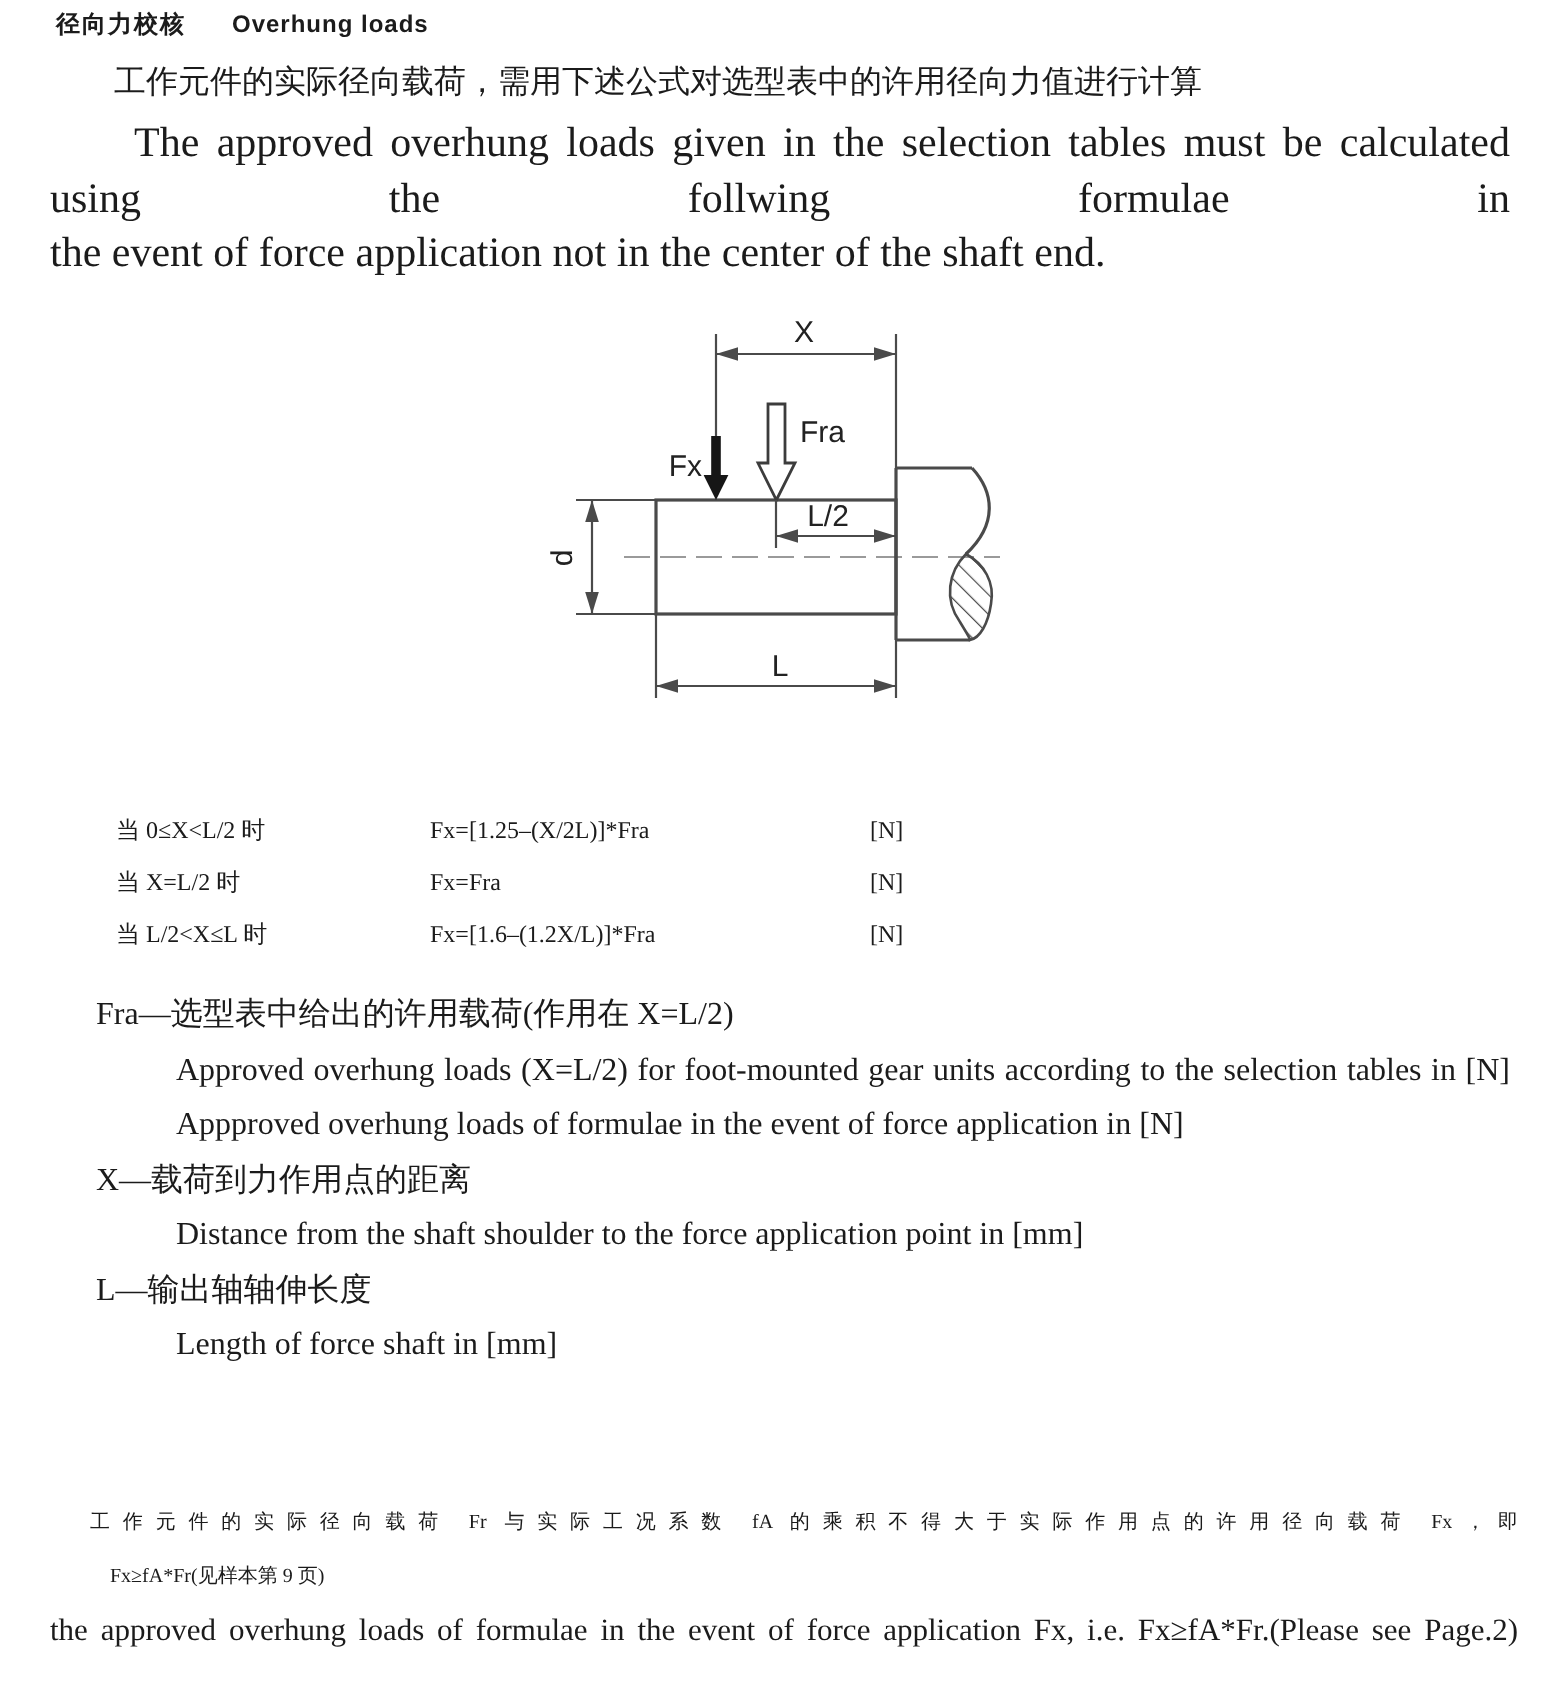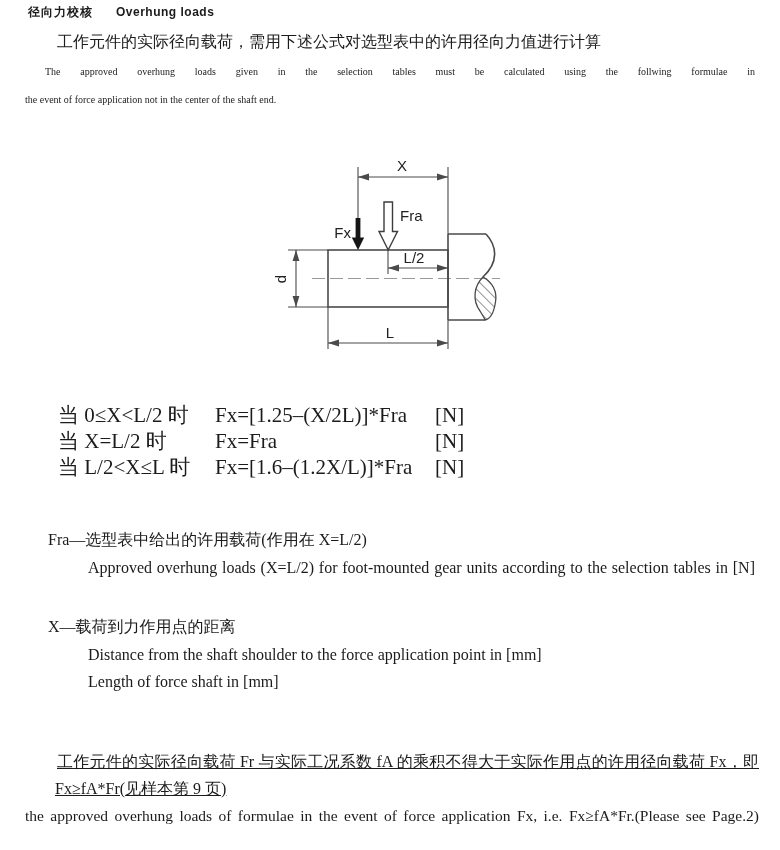--- a/index.html
+++ b/index.html
@@ -9,47 +9,47 @@
   }
   .page{position:absolute;inset:0;}
 
   
   .title-row{position:absolute;left:28px;top:4px;font-family:Liberation Sans, sans-serif;font-weight:bold;font-size:12px;white-space:nowrap;}
   .title-cn{letter-spacing:1px;}
   .title-en{margin-left:23px;letter-spacing:.5px;}
 
   
   .intro-cn{position:absolute;left:25px;top:30px;width:734px;font-size:16px;line-height:24px;text-indent:2em;}
-  .intro-en{position:absolute;left:25px;top:58px;width:730px;font-size:10px;line-height:27.5px;}
+  .intro-en{position:absolute;left:25px;top:58px;width:730px;font-size:21px;line-height:27.5px;}
   .jline{display:block;}
   .fill{text-align:justify;text-align-last:justify;}
   .indent2{text-indent:2em;}
 
   
   .diagram{position:absolute;left:0;top:150px;}
   .dline{stroke:#4a4a4a;stroke-width:1.1;fill:none;}
   .oline{stroke:#4a4a4a;stroke-width:1.6;fill:none;}
   .dfill{fill:#4a4a4a;stroke:none;}
   .dlabel{font-family:"Liberation Sans",sans-serif;font-size:15px;fill:#222;}
 
   
-  .formulas{position:absolute;left:25px;top:402px;width:734px;font-size:21px;}
+  .formulas{position:absolute;left:25px;top:402px;width:734px;font-size:12px;}
   .frow{display:flex;height:26px;line-height:26px;}
   .fcond{margin-left:33px;width:157px;}
   .fexpr{width:220px;}
 
   
   .defs{position:absolute;left:25px;top:494px;width:730px;font-size:16px;line-height:27.5px;}
-  .term{margin-left:23px;margin-top:32px;}
+  .term{margin-left:23px;}
   .desc{margin-left:63px;}
   .desc.fill{text-align:justify;text-align-last:justify;}
 
   
   .closing{position:absolute;left:25px;top:748px;width:734px;font-size:15.5px;line-height:27px;}
-  .closing .cn{font-size:16px;text-decoration:underline;}
+  .closing .cn{font-size:10px;}
   .cn-l2{margin-left:30px;}
 </style>
 </head>
 <body>
 
 <div class="page">
 
   <div class="title-row">
     <span class="title-cn">径向力校核</span><span class="title-en">Overhung loads</span>
   </div>
@@ -141,22 +141,24 @@
     <div class="frow">
       <span class="fcond">当 L/2&lt;X≤L 时</span>
       <span class="fexpr">Fx=[1.6–(1.2X/L)]*Fra</span>
       <span class="funit">[N]</span>
     </div>
   </div>
 
   <div class="defs">
     <div class="term">Fra—选型表中给出的许用载荷(作用在 X=L/2)</div>
     <div class="desc fill">Approved overhung loads (X=L/2) for foot-mounted gear units according to the selection tables in [N]</div>
+    <div class="desc">Appproved overhung loads of formulae in the event of force application in [N]</div>
     <div class="term">X—载荷到力作用点的距离</div>
     <div class="desc">Distance from the shaft shoulder to the force application point in [mm]</div>
+    <div class="term">L—输出轴轴伸长度</div>
     <div class="desc">Length of force shaft in [mm]</div>
   </div>
 
   <div class="closing">
     <div class="cn fill indent2">工作元件的实际径向载荷 Fr 与实际工况系数 fA 的乘积不得大于实际作用点的许用径向载荷 Fx，即</div>
     <div class="cn cn-l2">Fx≥fA*Fr(见样本第 9 页)</div>
     <div class="fill">the approved overhung loads of formulae in the event of force application Fx, i.e. Fx≥fA*Fr.(Please see Page.2)</div>
   </div>
 
 </div>

